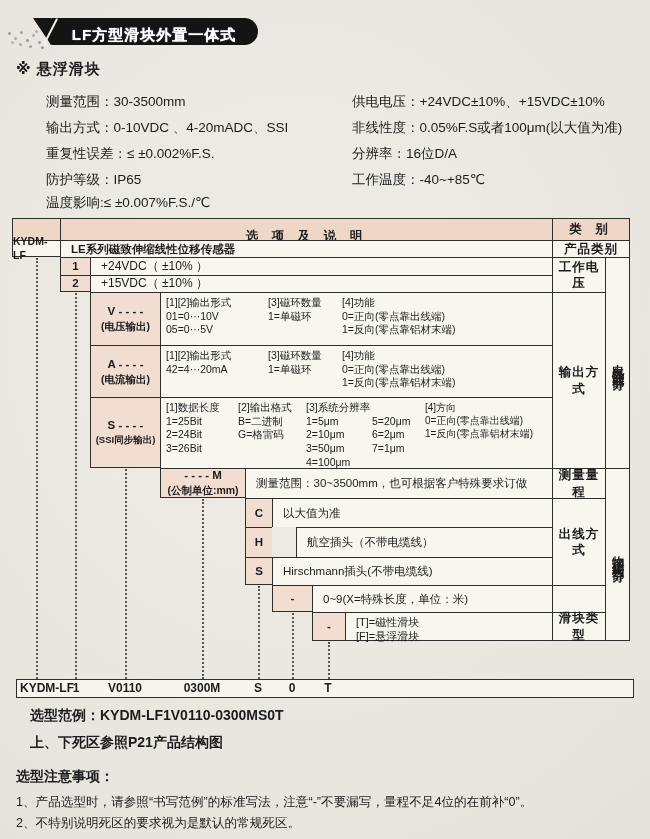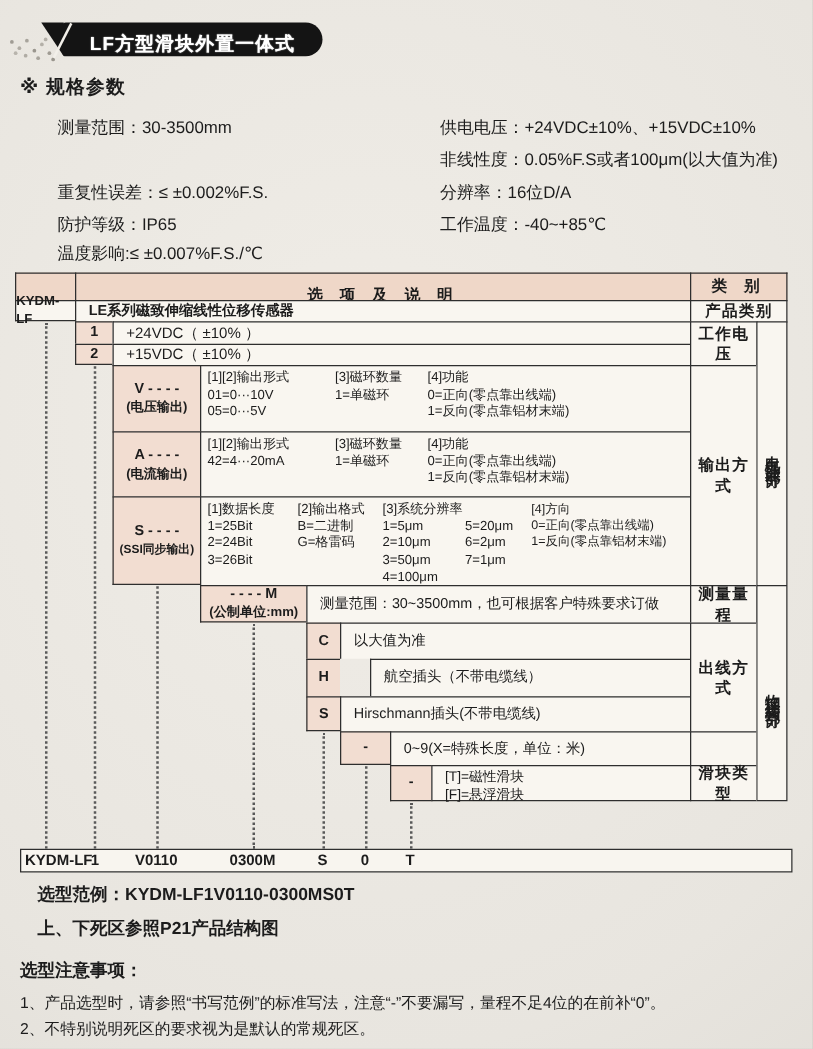--- a/index.html
+++ b/index.html
@@ -92,22 +92,23 @@
 </head>
 <body>
 
 <div id="page">
 
   <div class="speckles"></div>
   <div class="banner">
     <span class="banner-title">LF方型滑块外置一体式</span>
   </div>
 
-  <div class="spec-heading">※ 规格参数</div>
+  <div class="spec-heading">※ 悬浮滑块</div>
   <div class="spec-line" style="left:46px;top:93px;">测量范围：30-3500mm</div>
+  <div class="spec-line" style="left:46px;top:119px;">输出方式：0-10VDC 、4-20mADC、SSI</div>
   <div class="spec-line" style="left:46px;top:145px;">重复性误差：≤ ±0.002%F.S.</div>
   <div class="spec-line" style="left:46px;top:171px;">防护等级：IP65</div>
   <div class="spec-line" style="left:46px;top:194px;">温度影响:≤ ±0.007%F.S./℃</div>
   <div class="spec-line" style="left:352px;top:93px;">供电电压：+24VDC±10%、+15VDC±10%</div>
   <div class="spec-line" style="left:352px;top:119px;">非线性度：0.05%F.S或者100μm(以大值为准)</div>
   <div class="spec-line" style="left:352px;top:145px;">分辨率：16位D/A</div>
   <div class="spec-line" style="left:352px;top:171px;">工作温度：-40~+85℃</div>
 
   <div class="cell hdr" style="left:12px;top:218px;width:48px;height:22px;"></div>
   <div class="cell hdr" style="left:60px;top:218px;width:492px;height:36px;">选 项 及 说 明</div>

